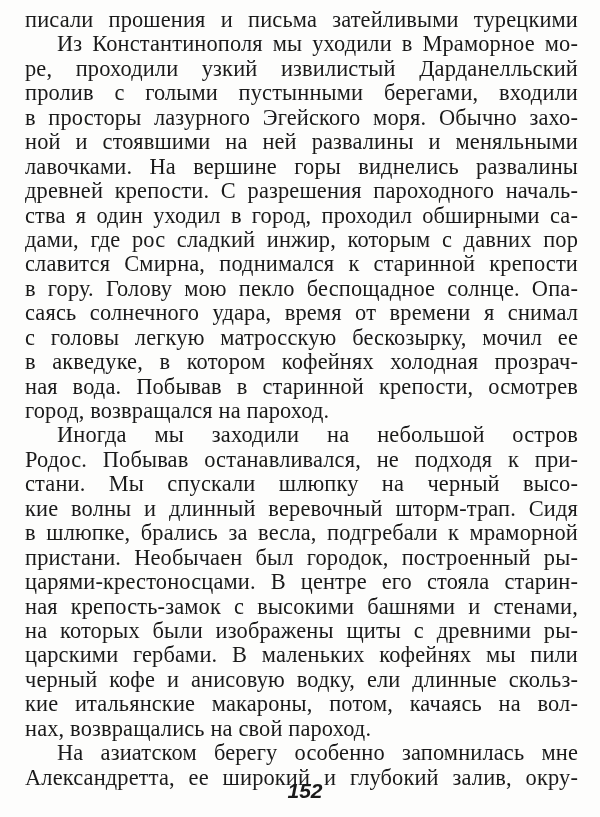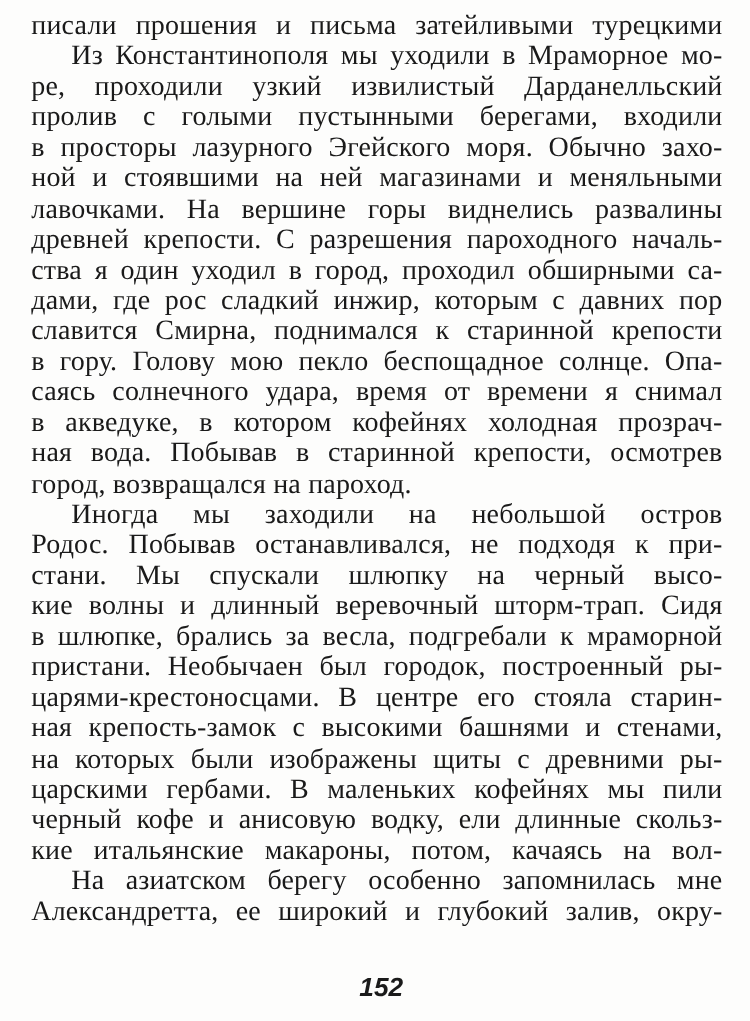--- a/index.html
+++ b/index.html
@@ -67,46 +67,48 @@
 
     <div>
       <span class="line">писали прошения и письма затейливыми турецкими</span>
     </div>
 
     <div>
       <span class="line indent">Из Константинополя мы уходили в Мраморное мо-</span>
       <span class="line">ре, проходили узкий извилистый Дарданелльский</span>
       <span class="line">пролив с голыми пустынными берегами, входили</span>
       <span class="line">в просторы лазурного Эгейского моря. Обычно захо-</span>
-      <span class="line">ной и стоявшими на ней магазинами и меняльными</span>
+      <span class="line">ной и стоявшими на ней развалины и меняльными</span>
       <span class="line">лавочками. На вершине горы виднелись развалины</span>
       <span class="line">древней крепости. С разрешения пароходного началь-</span>
       <span class="line">ства я один уходил в город, проходил обширными са-</span>
       <span class="line">дами, где рос сладкий инжир, которым с давних пор</span>
       <span class="line">славится Смирна, поднимался к старинной крепости</span>
       <span class="line">в гору. Голову мою пекло беспощадное солнце. Опа-</span>
       <span class="line">саясь солнечного удара, время от времени я снимал</span>
+      <span class="line">с головы легкую матросскую бескозырку, мочил ее</span>
       <span class="line">в акведуке, в котором кофейнях холодная прозрач-</span>
       <span class="line">ная вода. Побывав в старинной крепости, осмотрев</span>
       <span class="line last">город, возвращался на пароход.</span>
     </div>
 
     <div>
       <span class="line indent">Иногда мы заходили на небольшой остров</span>
       <span class="line">Родос. Побывав останавливался, не подходя к при-</span>
       <span class="line">стани. Мы спускали шлюпку на черный высо-</span>
       <span class="line">кие волны и длинный веревочный шторм-трап. Сидя</span>
       <span class="line">в шлюпке, брались за весла, подгребали к мраморной</span>
       <span class="line">пристани. Необычаен был городок, построенный ры-</span>
       <span class="line">царями-крестоносцами. В центре его стояла старин-</span>
       <span class="line">ная крепость-замок с высокими башнями и стенами,</span>
       <span class="line">на которых были изображены щиты с древними ры-</span>
       <span class="line">царскими гербами. В маленьких кофейнях мы пили</span>
       <span class="line">черный кофе и анисовую водку, ели длинные скольз-</span>
       <span class="line">кие итальянские макароны, потом, качаясь на вол-</span>
+      <span class="line last">нах, возвращались на свой пароход.</span>
     </div>
 
     <div>
       <span class="line indent">На азиатском берегу особенно запомнилась мне</span>
       <span class="line">Александретта, ее широкий и глубокий залив, окру-</span>
     </div>
 
   </div>
 
   <div class="page-number">152</div>

